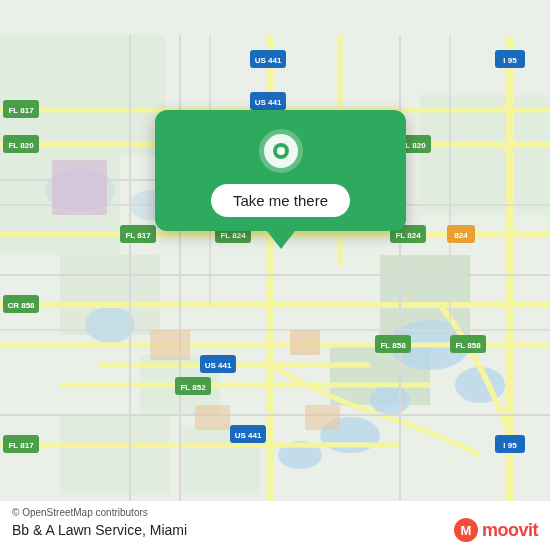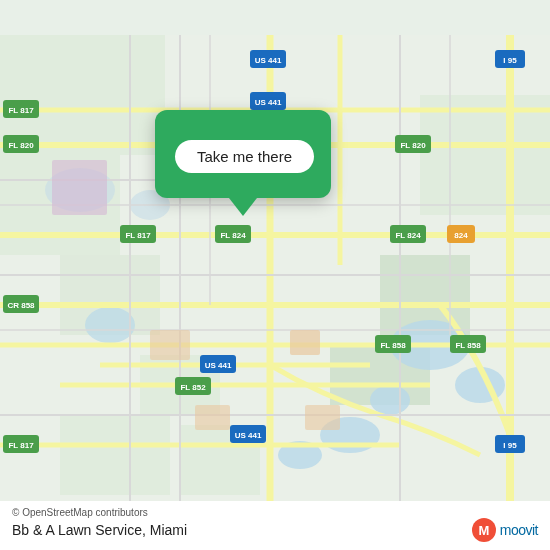--- a/index.html
+++ b/index.html
@@ -18,24 +18,25 @@
       position: absolute;
       top: 0; left: 0;
       width: 100%; height: 100%;
     }
 
     
     #popup-card {
       position: absolute;
       top: 110px;
       left: 155px;
-      width: 176px;
+      width: 251px;
       background: #2eaa5e;
       border-radius: 12px;
       display: flex;
+      flex-direction: column;
       align-items: center;
       padding: 18px 20px 14px 20px;
       box-shadow: 0 4px 16px rgba(0,0,0,0.25);
     }
 
     #popup-card::after {
       content: '';
       position: absolute;
       bottom: -18px;
       left: 50%;
@@ -98,23 +99,23 @@
       align-items: center;
       gap: 4px;
     }
 
     #moovit-m {
       width: 24px;
       height: 24px;
     }
 
     #moovit-text {
-      font-size: 14px;
-      font-weight: normal;
-      color: #0369a1;
+      font-size: 18px;
+      font-weight: bold;
+      color: #ef4444;
       letter-spacing: -0.5px;
     }
   </style>
 </head>
 <body>
 
 <div id="map-container">
 
   <svg id="map-svg" viewBox="0 0 550 480" xmlns="http://www.w3.org/2000/svg">
 

